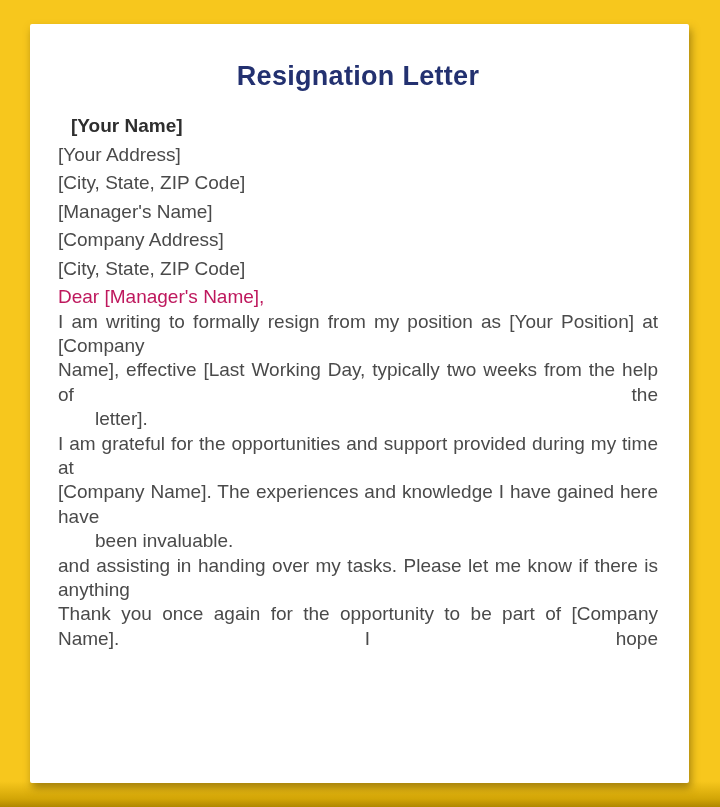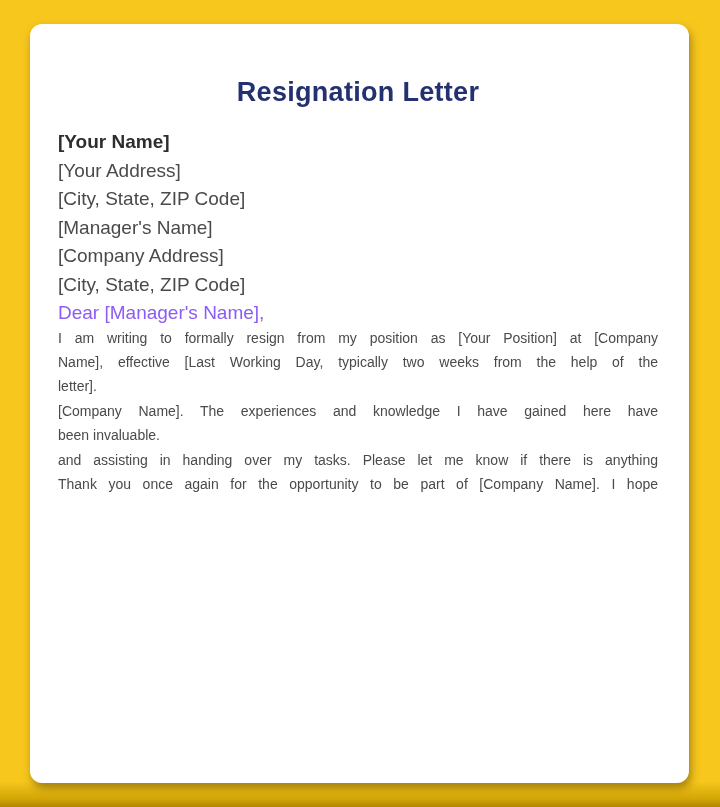--- a/index.html
+++ b/index.html
@@ -17,59 +17,61 @@
     overflow: hidden;
   }
   .card {
     position: absolute;
     left: 30px;
     top: 24px;
     width: 659px;
     height: 759px;
     box-sizing: border-box;
     background: #FFFFFF;
-    border-radius: 12px;
+    border-radius: 2px;
     box-shadow: 2px 5px 9px rgba(96, 72, 0, 0.55);
-    padding: 52px 31px 0 28px;
+    padding: 36px 31px 0 28px;
   }
   .title {
     margin: 0 0 20px 0;
     font-size: 27px;
     line-height: 32px;
     font-weight: bold;
     text-align: center;
     color: #233170;
     letter-spacing: 0.3px;
   }
   .address-block {
     font-size: 19px;
     line-height: 28.6px;
     color: #4a4a4a;
   }
   .bold {
     font-weight: bold;
     color: #2e2e2e;
+    margin-left: 13px;
   }
   .salutation {
     font-size: 19px;
     line-height: 26px;
-    color: #8b5cf6;
+    color: #be185d;
   }
   .body-block {
-    font-size: 14px;
+    font-size: 19px;
     line-height: 24.4px;
     color: #4a4a4a;
   }
   .jline {
     text-align: justify;
     text-align-last: justify;
     white-space: normal;
   }
   .lline {
     text-align: left;
+    margin-left: 37px;
   }
 </style>
 </head>
 <body>
 
 <div class="frame">
   <div class="card">
 
     <h1 class="title">Resignation Letter</h1>
 
@@ -82,20 +84,21 @@
       <div>[City, State, ZIP Code]</div>
     </div>
 
     <div class="salutation">Dear [Manager's Name],</div>
 
     <div class="body-block">
       <div class="jline">I am writing to formally resign from my position as [Your Position] at [Company</div>
       <div class="jline">Name], effective [Last Working Day, typically two weeks from the help of the</div>
       <div class="lline">letter].</div>
 
+      <div class="jline">I am grateful for the opportunities and support provided during my time at</div>
       <div class="jline">[Company Name]. The experiences and knowledge I have gained here have</div>
       <div class="lline">been invaluable.</div>
 
       <div class="jline">and assisting in handing over my tasks. Please let me know if there is anything</div>
 
       <div class="jline">Thank you once again for the opportunity to be part of [Company Name]. I hope</div>
 
     </div>
 
   </div>

